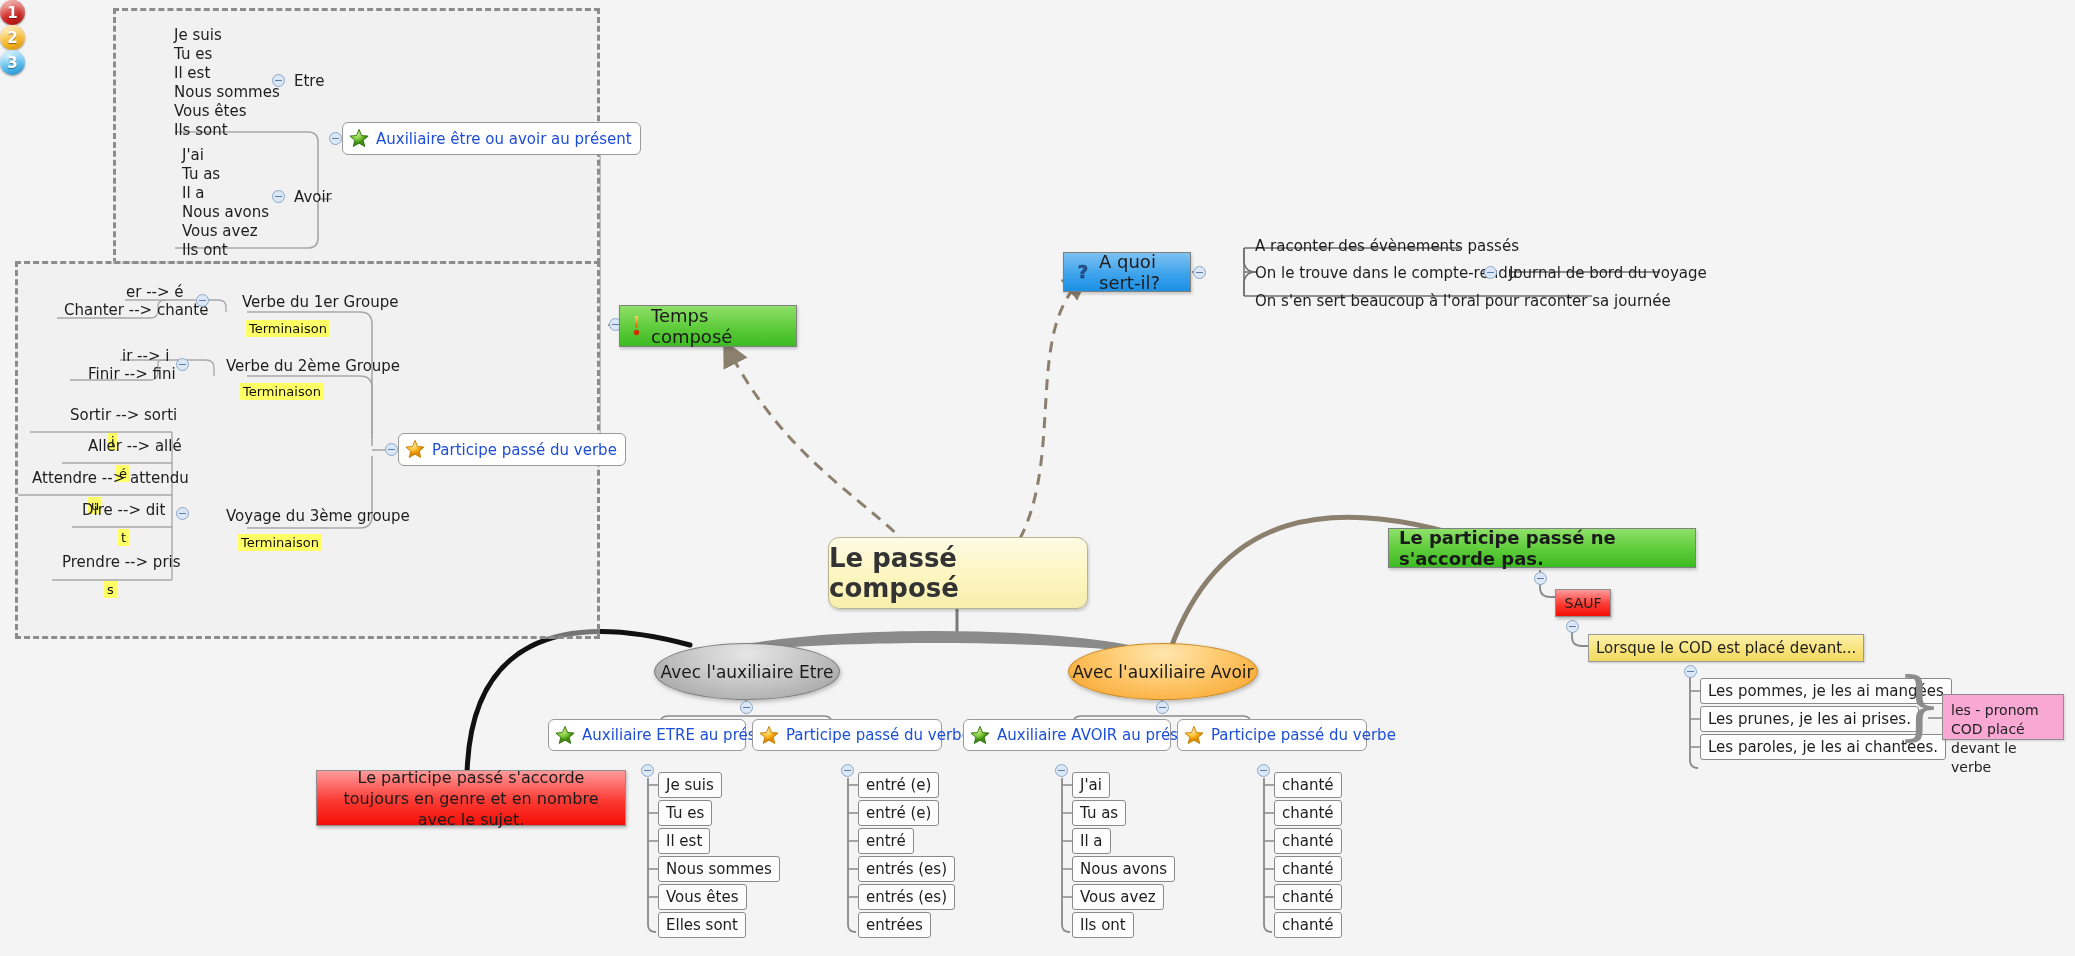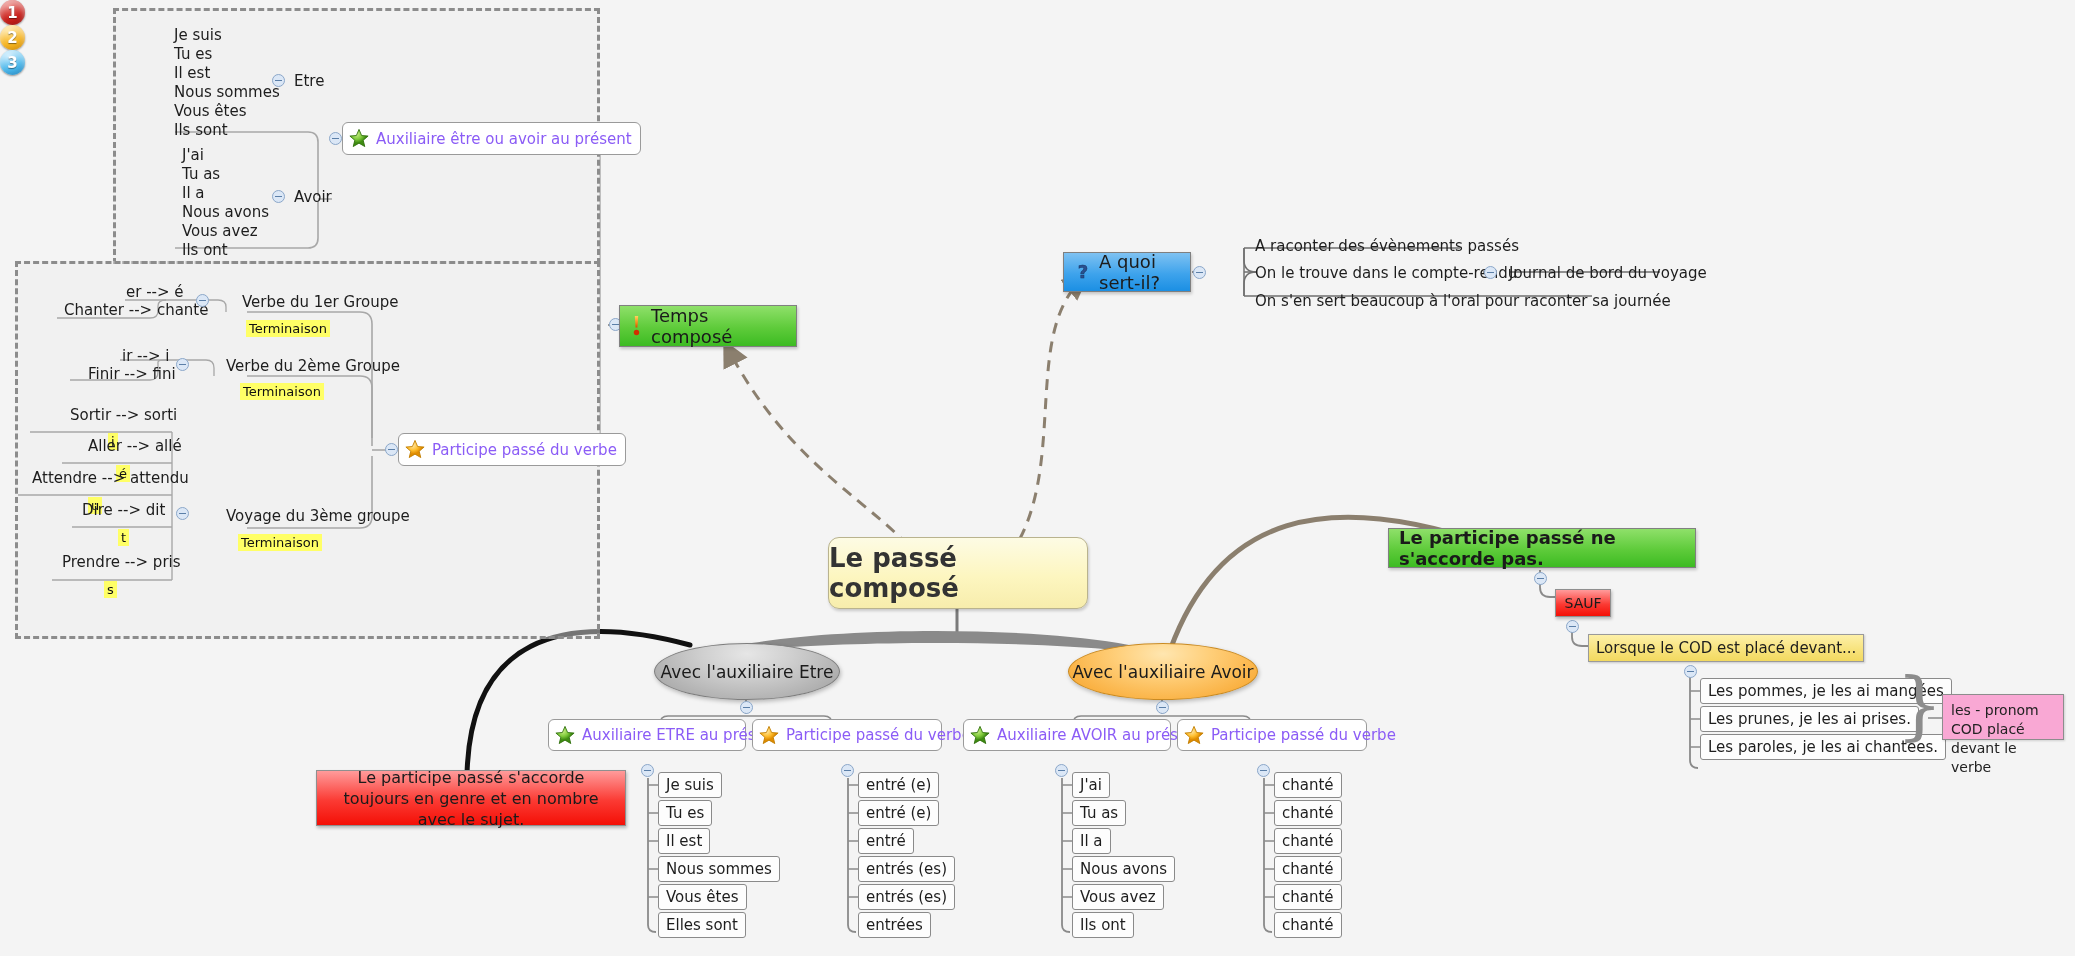--- a/index.html
+++ b/index.html
@@ -18,21 +18,21 @@
 
   
   .box{position:absolute;box-sizing:border-box;background:#fdfdfd;
        border:1.5px solid #8a8a8a;border-radius:3px;
        font-size:15px;color:#1d1d1d;white-space:nowrap;
        display:flex;align-items:center;padding:0 7px;}
 
   
   .iconbox{position:absolute;box-sizing:border-box;background:#fff;
        border:1.5px solid #9a9a9a;border-radius:6px;
-       font-size:15px;color:#8b5cf6;white-space:nowrap;
+       font-size:15px;color:#1d4ed8;white-space:nowrap;
        display:flex;align-items:center;gap:6px;padding:0 8px 0 5px;}
 
   
   .mark{position:absolute;background:#ffff66;color:#111;font-size:13px;
         padding:1px 3px;box-sizing:border-box;white-space:nowrap;line-height:15px;}
 
   
   .central{position:absolute;box-sizing:border-box;
     background:linear-gradient(to bottom,#fdfbe4 0%,#fdf6c0 55%,#f7edac 100%);
     border:1.6px solid #b9b38e;border-radius:11px;

